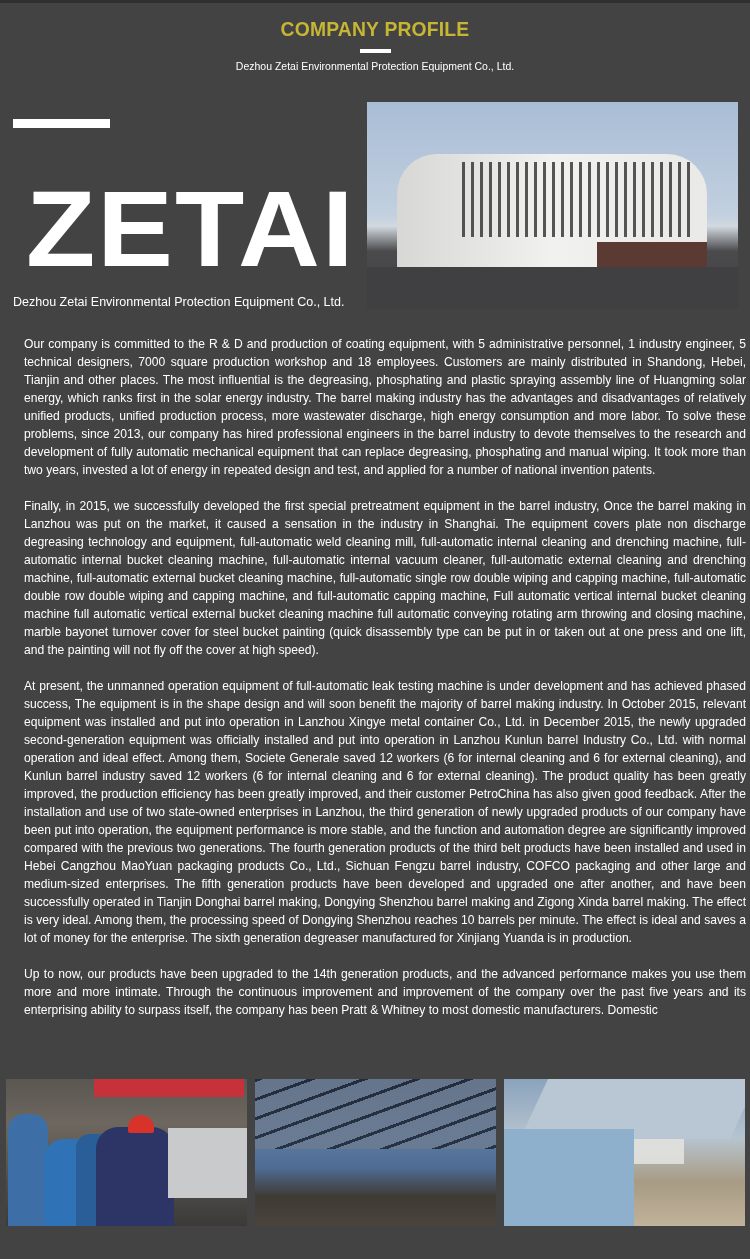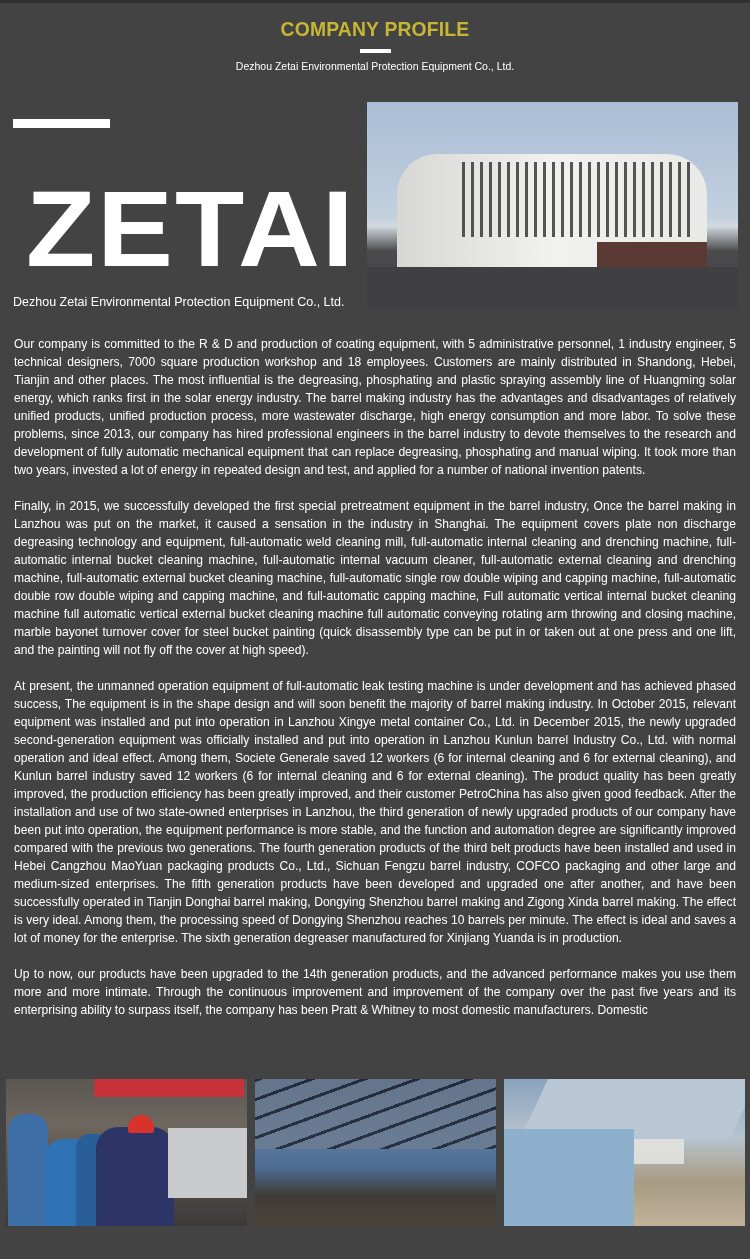--- a/index.html
+++ b/index.html
@@ -52,21 +52,21 @@
     background: repeating-linear-gradient(90deg, #2e2e30 0 3px, transparent 3px 9px);
     opacity: 0.8;
   }
   .hero-photo .base {
     position: absolute; left: 230px; top: 140px; width: 110px; height: 25px; background: #5a3a33;
   }
   .hero-photo .ground {
     position: absolute; left: 0; top: 165px; width: 371px; height: 42px; background: #404042;
   }
   .content {
-    position: absolute; left: 14px; top: 335px; width: 722px;
+    position: absolute; left: 24px; top: 335px; width: 722px;
     font-size: 12.1px; line-height: 18px; color: #ffffff;
     text-align: justify;
   }
   .content p { margin-bottom: 18px; }
   .photos {
     position: absolute; left: 0; top: 1079px; width: 750px; height: 147px;
   }
   .photo {
     position: absolute; top: 0; height: 147px; overflow: hidden;
   }

